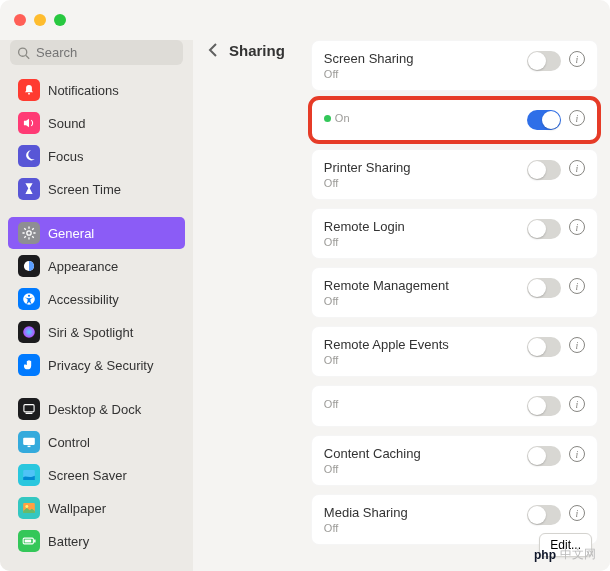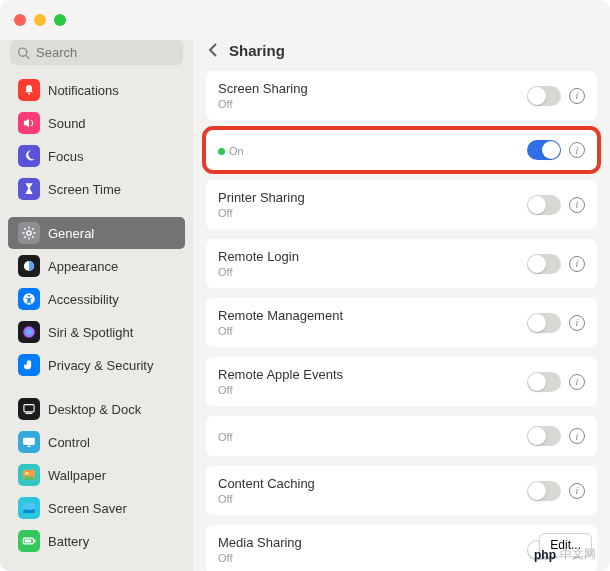--- a/index.html
+++ b/index.html
@@ -10,29 +10,29 @@
 .dot { width: 12px; height: 12px; border-radius: 50%; }
 .dot.red { background: #ff5f57; }
 .dot.yellow { background: #febc2e; }
 .dot.green { background: #28c840; }
 .body { display: flex; flex: 1; overflow: hidden; }
 .sidebar { width: 193px; background: #eceae6; display: flex; flex-direction: column; overflow-y: auto; padding-bottom: 10px; }
 .search { margin: 0 10px 8px 10px; position: relative; }
 .search input { width: 100%; padding: 5px 12px 5px 26px; border-radius: 6px; border: none; background: #dedcd7; color: #000000; font-size: 13px; }
 .search .sicon { position: absolute; left: 7px; top: 50%; transform: translateY(-50%); color: #8a8984; }
 .side-item { display: flex; align-items: center; padding: 5px 10px; margin: 1px 8px; border-radius: 5px; cursor: default; }
-.side-item.sel { background: #737373; color: #fff; }
+.side-item.sel { background: #8b5cf6; color: #fff; }
 .side-item .label { margin-left: 8px; font-size: 13px; }
 .sicon-box { width: 22px; height: 22px; border-radius: 5px; display: flex; align-items: center; justify-content: center; flex-shrink: 0; }
-.main { flex: 1; background: #f5f4f2; display: flex; flex-direction: column; overflow: hidden; }
+.main { flex: 1; background: #f5f4f2; display: flex; flex-direction: row; overflow: hidden; }
 .main-header { display: flex; align-items: center; padding: 0 14px 10px 14px; height: 30px; }
 .back { color: #606060; font-size: 18px; margin-right: 10px; cursor: pointer; }
 .main-title { font-weight: 600; font-size: 15px; }
 .main-scroll { flex: 1; overflow-y: auto; padding: 0 12px 12px 12px; }
-.row { background: #fff; border-radius: 8px; padding: 10px 12px; margin-bottom: 8px; display: flex; align-items: center; border: 1px solid rgba(0,0,0,0.04); }
+.row { background: #fff; border-radius: 8px; padding: 10px 12px; margin-bottom: 8px; display: flex; align-items: flex-start; border: 1px solid rgba(0,0,0,0.04); }
 .row.highlight { outline: 4px solid #e63b27; outline-offset: -1px; }
 .row .text { flex: 1; }
 .row .title { font-size: 13px; color: #333; }
 .row .sub { font-size: 11px; color: #9c9b98; margin-top: 2px; display: flex; align-items: center; gap: 4px; }
 .sub .on-dot { width: 7px; height: 7px; border-radius: 50%; background: #33c759; }
 .toggle { width: 34px; height: 20px; border-radius: 10px; background: #d8d7d3; position: relative; margin-right: 8px; }
 .toggle.on { background: #2f6fe8; }
 .toggle .knob { width: 18px; height: 18px; border-radius: 50%; background: #fff; position: absolute; top: 1px; left: 1px; transition: left .1s; box-shadow: 0 1px 2px rgba(0,0,0,0.2); }
 .toggle.on .knob { left: 15px; }
 .info-icon { width: 16px; height: 16px; border: 1.2px solid #878682; border-radius: 50%; display: flex; align-items: center; justify-content: center; font-size: 10px; color: #878682; font-style: italic; font-family: Georgia, serif; }
@@ -171,37 +171,37 @@
           <div class="side-item">
             <div class="sicon-box" style="background:#34aadc">
               <svg width="16" height="16" viewBox="0 0 22 22">
                 <rect x="3" y="5" width="16" height="10" rx="1.5" fill="#fff"></rect>
                 <rect x="9" y="16" width="4" height="2" fill="#fff"></rect>
               </svg>
             </div>
             <span class="label">Control</span>
           </div>
           <div class="side-item">
+            <div class="sicon-box" style="background:#2ac7de">
+              <svg width="16" height="16" viewBox="0 0 22 22">
+                <rect x="3" y="4" width="16" height="14" rx="1.5" fill="#4fc3f7"></rect>
+                <path d="M3 14c4-3 8 2 16-2v6H3z" fill="#0288d1"></path>
+              </svg>
+            </div>
+            <span class="label">Screen Saver</span>
+          </div>
+          <div class="side-item">
             <div class="sicon-box" style="background:#34c7c1">
               <svg width="16" height="16" viewBox="0 0 22 22">
                 <rect x="3" y="4" width="16" height="14" rx="1.5" fill="#ff9f43"></rect>
                 <circle cx="8" cy="9" r="2" fill="#fff176"></circle>
                 <path d="M3 15l5-4 4 3 3-2 4 3v3H3z" fill="#66bb6a"></path>
               </svg>
             </div>
             <span class="label">Wallpaper</span>
-          </div>
-          <div class="side-item">
-            <div class="sicon-box" style="background:#2ac7de">
-              <svg width="16" height="16" viewBox="0 0 22 22">
-                <rect x="3" y="4" width="16" height="14" rx="1.5" fill="#4fc3f7"></rect>
-                <path d="M3 14c4-3 8 2 16-2v6H3z" fill="#0288d1"></path>
-              </svg>
-            </div>
-            <span class="label">Screen Saver</span>
           </div>
           <div class="side-item">
             <div class="sicon-box" style="background:#34c759">
               <svg width="16" height="16" viewBox="0 0 22 22">
                 <rect x="3" y="7" width="14" height="8" rx="1.5" fill="none" stroke="#fff" stroke-width="1.5"></rect>
                 <rect x="18" y="9" width="2" height="4" fill="#fff"></rect>
                 <rect x="5" y="9" width="9" height="4" fill="#fff"></rect>
               </svg>
             </div>
             <span class="label">Battery</span>

